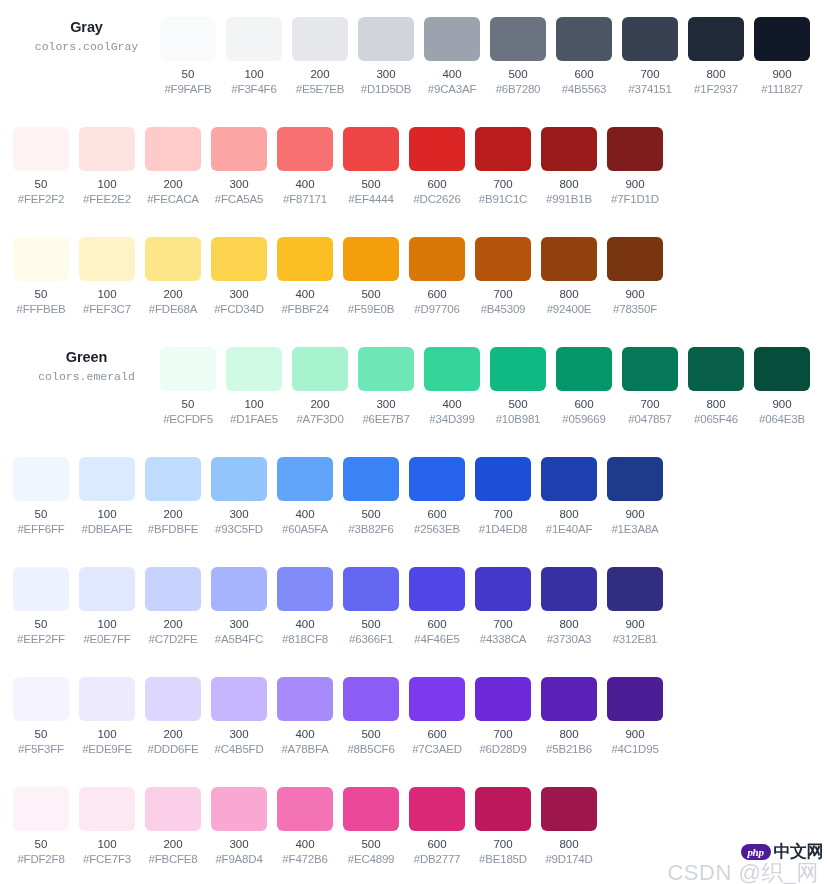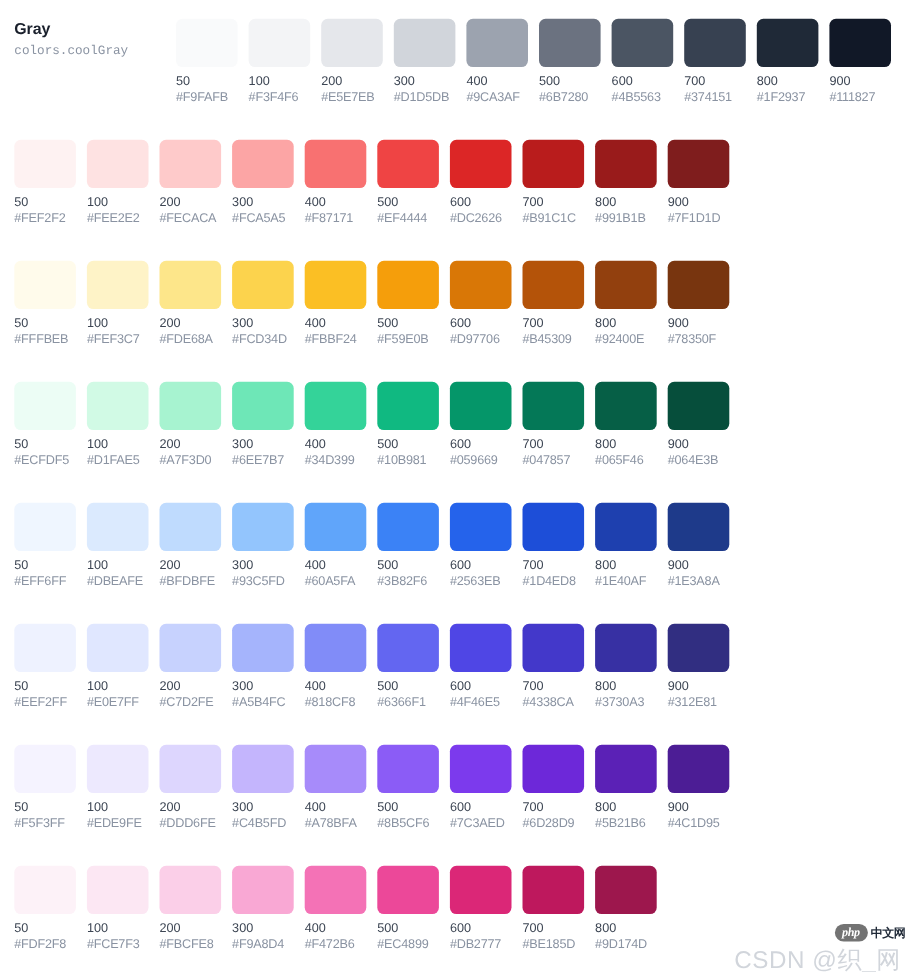--- a/index.html
+++ b/index.html
@@ -10,20 +10,21 @@
     background: #ffffff;
     font-family: "Liberation Sans", sans-serif;
     overflow: hidden;
   }
 
   #palette-page {
     position: relative;
     width: 827px;
     height: 884px;
     background: #ffffff;
+    text-align: center;
   }
 
   .palette-row {
     position: relative;
     display: flex;
     align-items: flex-start;
     height: 110px;
     padding-left: 13px;
   }
 
@@ -94,32 +95,32 @@
     pointer-events: none;
   }
 
   .php-badge {
     display: inline-flex;
     align-items: center;
     justify-content: center;
     width: 30px;
     height: 16px;
     border-radius: 8px;
-    background: #737373;
+    background: #4c1d95;
     color: #ffffff;
     font-family: "Liberation Serif", serif;
     font-style: italic;
     font-weight: bold;
     font-size: 11px;
     letter-spacing: -0.3px;
   }
 
   .php-text {
     font-family: "DejaVu Sans", sans-serif;
-    font-size: 11px;
+    font-size: 17px;
     font-weight: bold;
     color: #1f2937;
     letter-spacing: -0.5px;
   }
 
   .watermark-csdn {
     position: absolute;
     right: 8px;
     top: 858px;
     font-family: "Liberation Sans", sans-serif;
@@ -296,20 +297,24 @@
             <div class="swatch-hex">#92400E</div>
           </div>
           <div class="swatch-cell">
             <div class="swatch-chip" style="background: rgb(120, 53, 15);"></div>
             <div class="swatch-step">900</div>
             <div class="swatch-hex">#78350F</div>
           </div>
         </div>
       </div>
       <div class="palette-row">
+        <div class="row-label">
+          <div class="row-title">Green</div>
+          <div class="row-code">colors.emerald</div>
+        </div>
         <div class="swatch-strip">
           <div class="swatch-cell">
             <div class="swatch-chip" style="background: rgb(236, 253, 245);"></div>
             <div class="swatch-step">50</div>
             <div class="swatch-hex">#ECFDF5</div>
           </div>
           <div class="swatch-cell">
             <div class="swatch-chip" style="background: rgb(209, 250, 229);"></div>
             <div class="swatch-step">100</div>
             <div class="swatch-hex">#D1FAE5</div>

